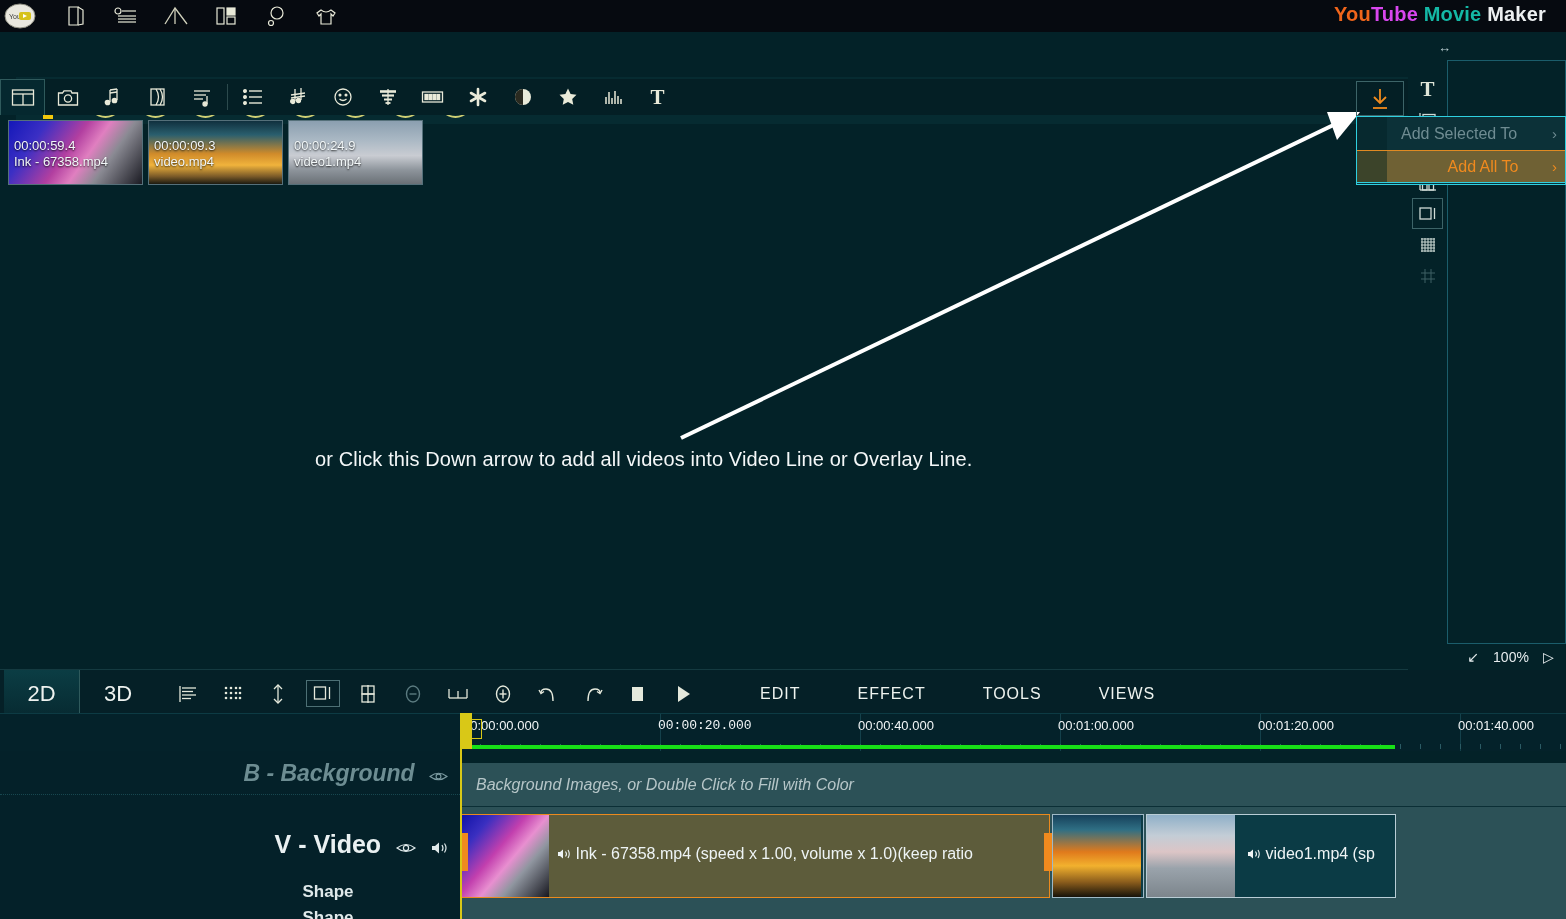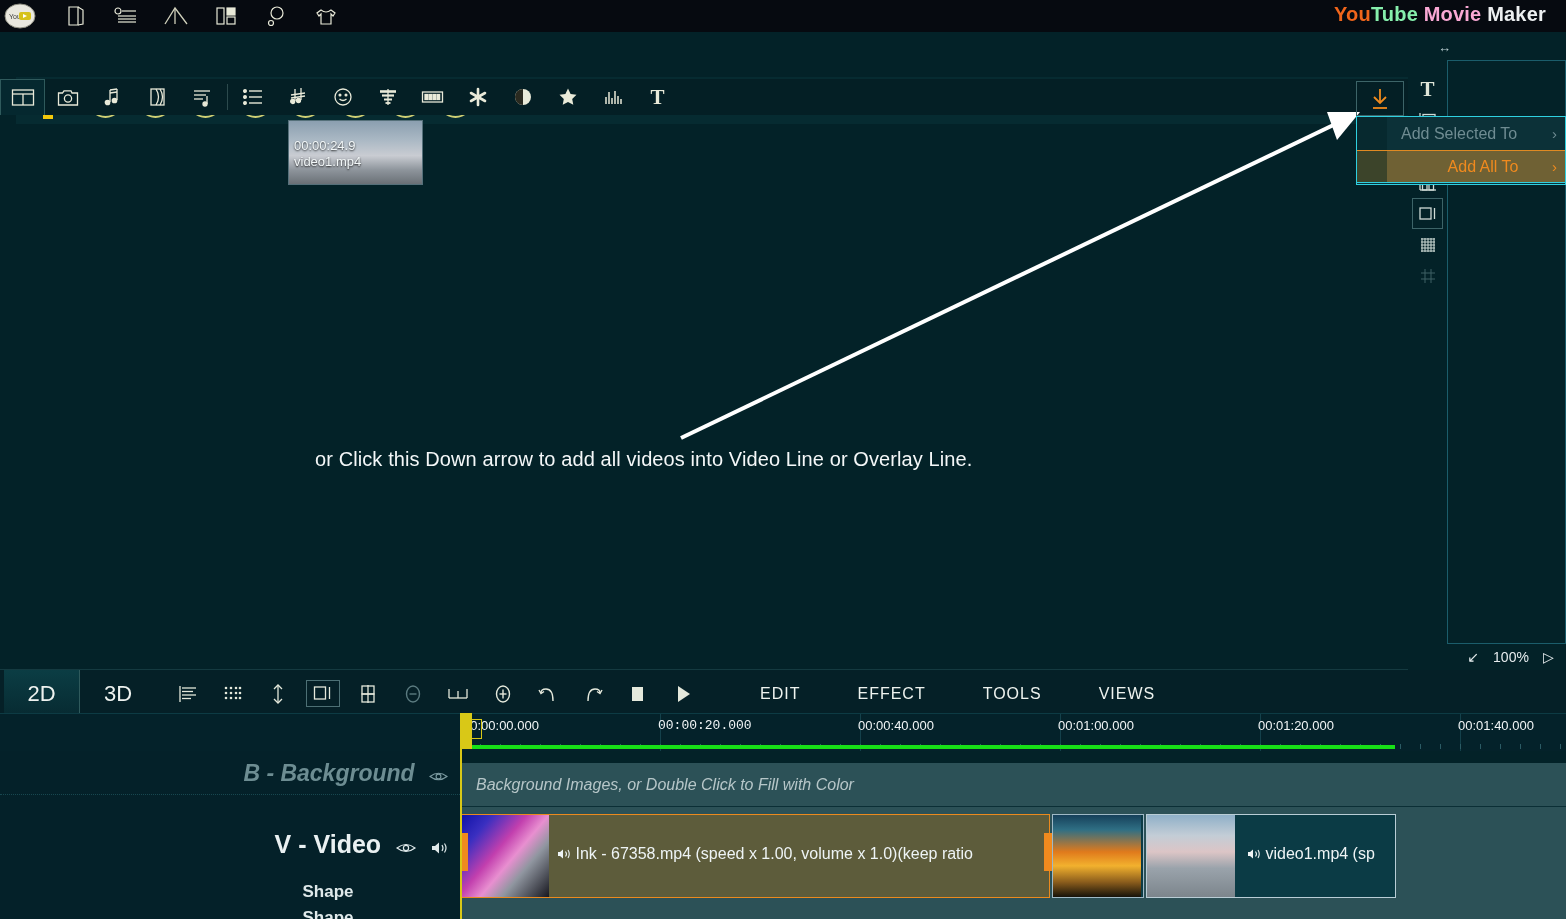--- a/index.html
+++ b/index.html
@@ -25,22 +25,22 @@
   .tb-icons { display:flex; align-items:center; gap:0px; margin-left:14px; }
   .tb-icon {
     width:50px; height:32px;
     display:flex; align-items:center; justify-content:center;
     color:#e8e9d8;
   }
   .app-title {
     position:absolute; right:20px; top:3px;
     font-size:20px; font-weight:bold; letter-spacing:0.2px;
   }
-  .app-title .c0{color:#f0651b;} .app-title .c1{color:#86efac;}
-  .app-title .c2{color:#f9a8d4;} .app-title .c3{color:#eceff0;}
+  .app-title .c0{color:#f0651b;} .app-title .c1{color:#d946ef;}
+  .app-title .c2{color:#14b8a6;} .app-title .c3{color:#eceff0;}
 
   
   .roundbar {
     position:absolute; left:16px; top:32px; width:1408px; height:47px;
     background:#062b31;
     display:flex; align-items:center;margin-top:45px;
   }
   .plus {
     width:64px; height:47px; display:flex; align-items:center; justify-content:center;
   }
@@ -486,20 +486,32 @@
       <line x1="15" y1="16" x2="15" y2="8"></line>
         <line x1="18" y1="16" x2="18" y2="11"></line>
       </svg>
   </div>
   <div class="tab-ic">
     <span style="font-family:'Liberation Serif',serif;font-size:21px;font-weight:bold;color:#e9ead9;">T</span>
   </div>
 </div>
 
 <div class="media-strip">
+  <div class="clip" style="left:8px;">
+    <div class="thumb" style="background:linear-gradient(125deg,#1418b9 0%,#3b2fc4 22%,#b23fa0 45%,#e07fc0 58%,#8a8a93 72%,#1a1a22 100%);"></div>
+    <div class="hdr">V:1</div>
+    <div class="meta">00:00:59.4</div>
+    <div class="meta">Ink - 67358.mp4</div>
+  </div>
+  <div class="clip" style="left:148px;">
+    <div class="thumb" style="background:linear-gradient(180deg,#10303e 0%,#2a5f6e 22%,#d08b2a 52%,#f0b33c 70%,#7a5a28 88%,#1b1a10 100%);"></div>
+    <div class="hdr">V:1</div>
+    <div class="meta">00:00:09.3</div>
+    <div class="meta">video.mp4</div>
+  </div>
   <div class="clip" style="left:288px;">
     <div class="thumb" style="background:linear-gradient(180deg,#8b9fb0 0%,#aab8c4 30%,#c9ccd2 55%,#8d949b 78%,#6a7076 100%);"></div>
     <div class="hdr">V:1</div>
     <div class="meta">00:00:24.9</div>
     <div class="meta">video1.mp4</div>
   </div>
 </div>
 
 <div class="canvas"></div>
 

